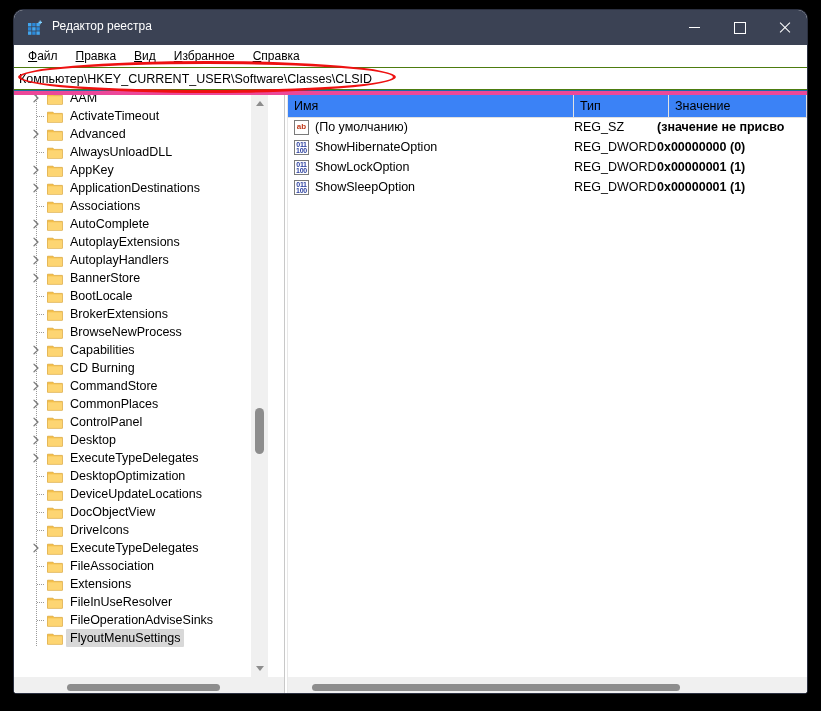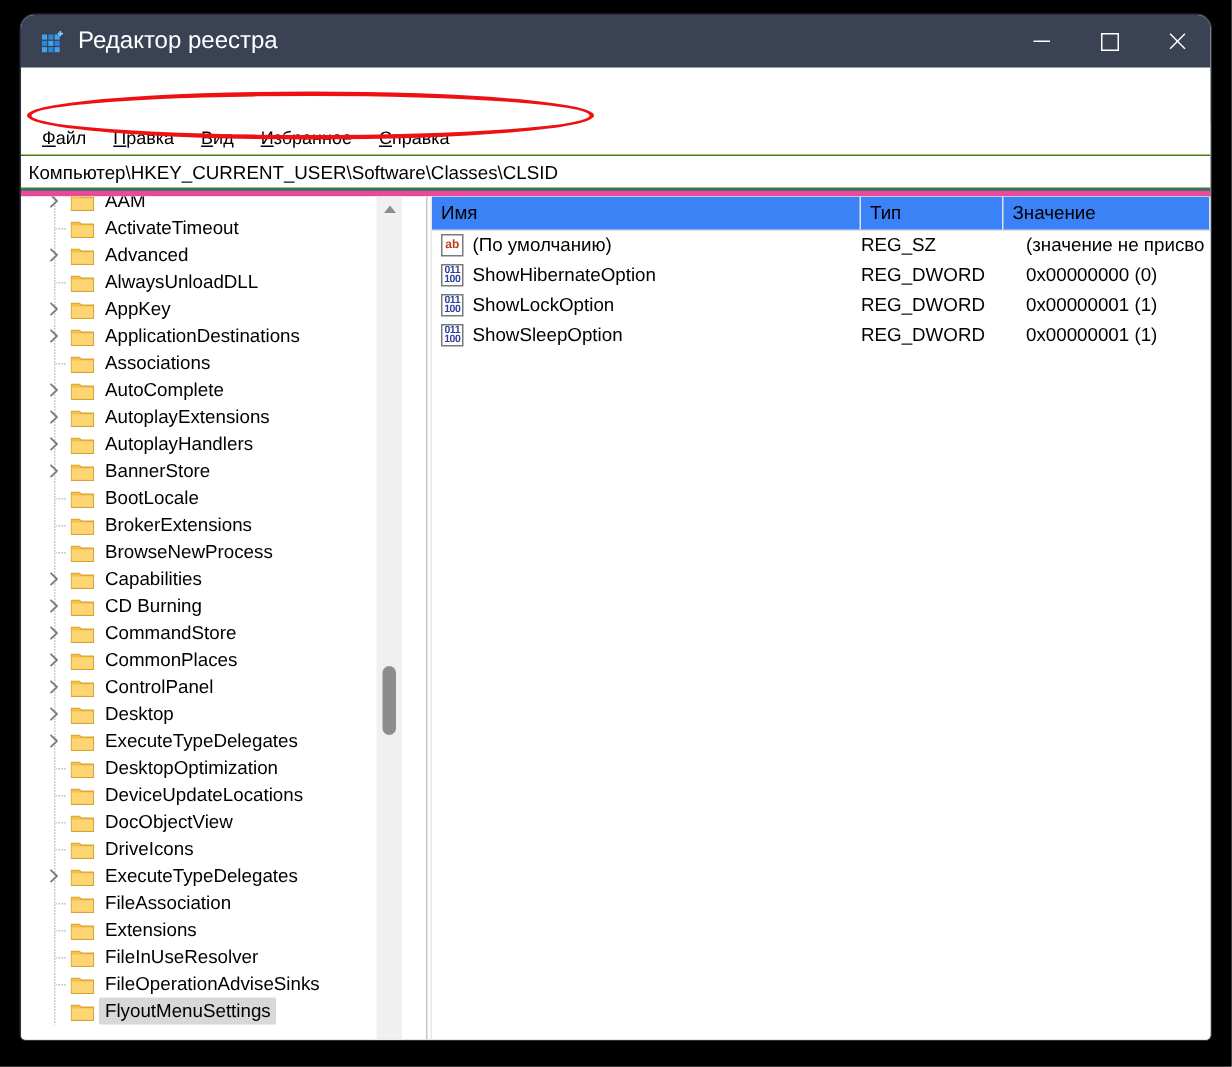--- a/index.html
+++ b/index.html
@@ -37,21 +37,21 @@
     position: absolute;
     left: 13px;
     top: 10px;
     width: 16px;
     height: 16px;
   }
   .title-text {
     position: absolute;
     left: 38px;
     top: 9px;
-    font-size: 16px;
+    font-size: 12px;
     color: #ffffff;
     white-space: nowrap;
   }
   .win-controls {
     position: absolute;
     right: 0;
     top: 0;
     height: 35px;
     display: flex;
   }
@@ -81,21 +81,20 @@
 
   
   .menubar {
     height: 22px;
     background: #ffffff;
     display: flex;
     align-items: center;
     padding-left: 14px;
     font-size: 12px;
     color: #000000;
-    margin-top: 36px;
   }
   .menu-item {
     padding: 2px 9px 2px 0;
     margin-right: 9px;
     white-space: nowrap;
   }
   .menu-item .mn { text-decoration: underline; }
 
   
   .addressbar-wrap {
@@ -303,21 +302,21 @@
     overflow: hidden;
   }
   .val-icon.sz { color: #c03a1b; padding-top: 3px; font-size: 8px; }
   .val-icon.dw { color: #2b3f9e; padding-top: 1px; letter-spacing: -0.3px; }
   .cell {
     position: absolute;
     top: 2px;
   }
   .c-name  { left: 27px; }
   .c-type  { left: 286px; }
-  .c-value { left: 396px; }
+  .c-value { left: 369px; font-weight: bold; }
 
   .h-scroll-list {
     position: absolute;
     left: 0; bottom: 0;
     width: 519px; height: 20px;
     background: #f0f0f0;
   }
   .h-thumb-list {
     position: absolute;
     left: 24px; top: 7px;

